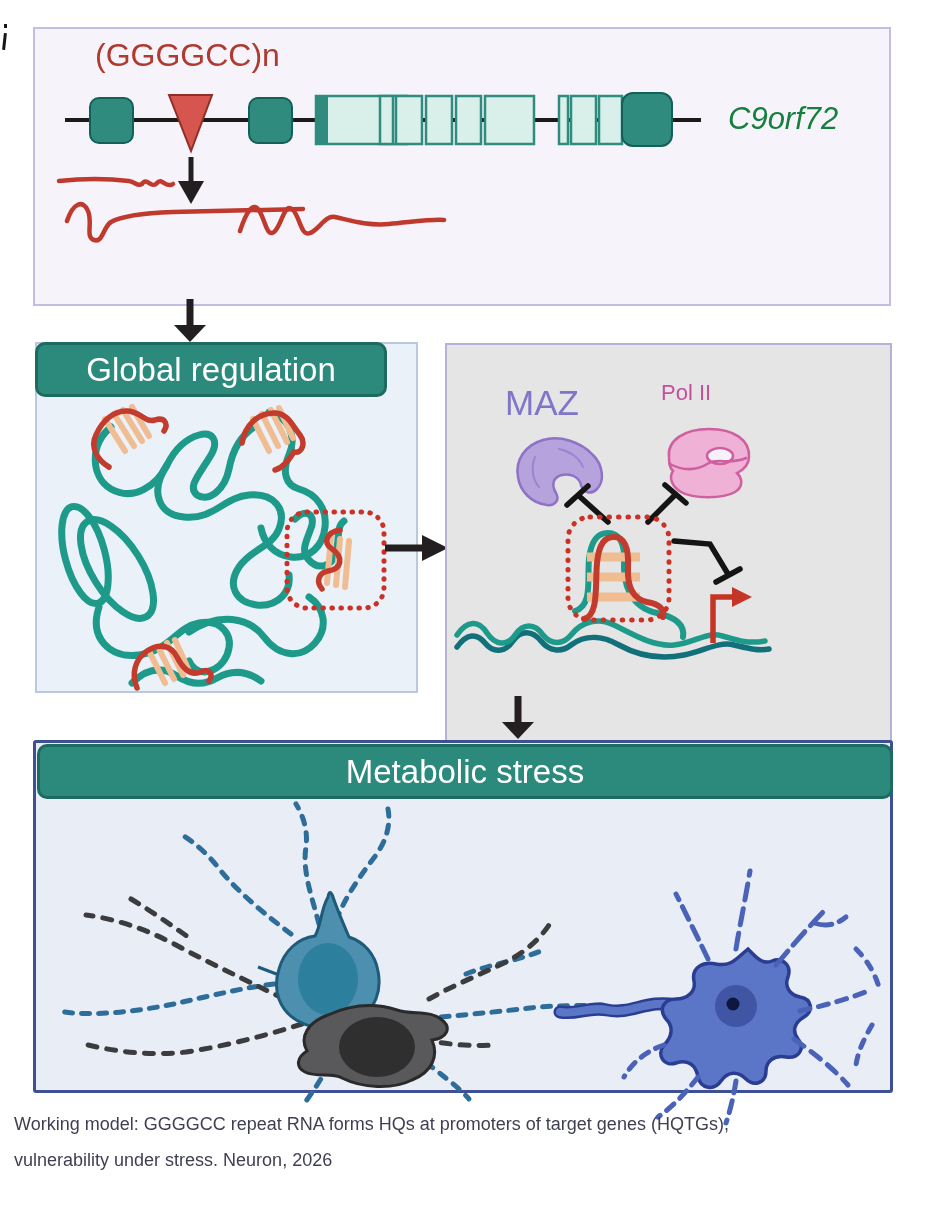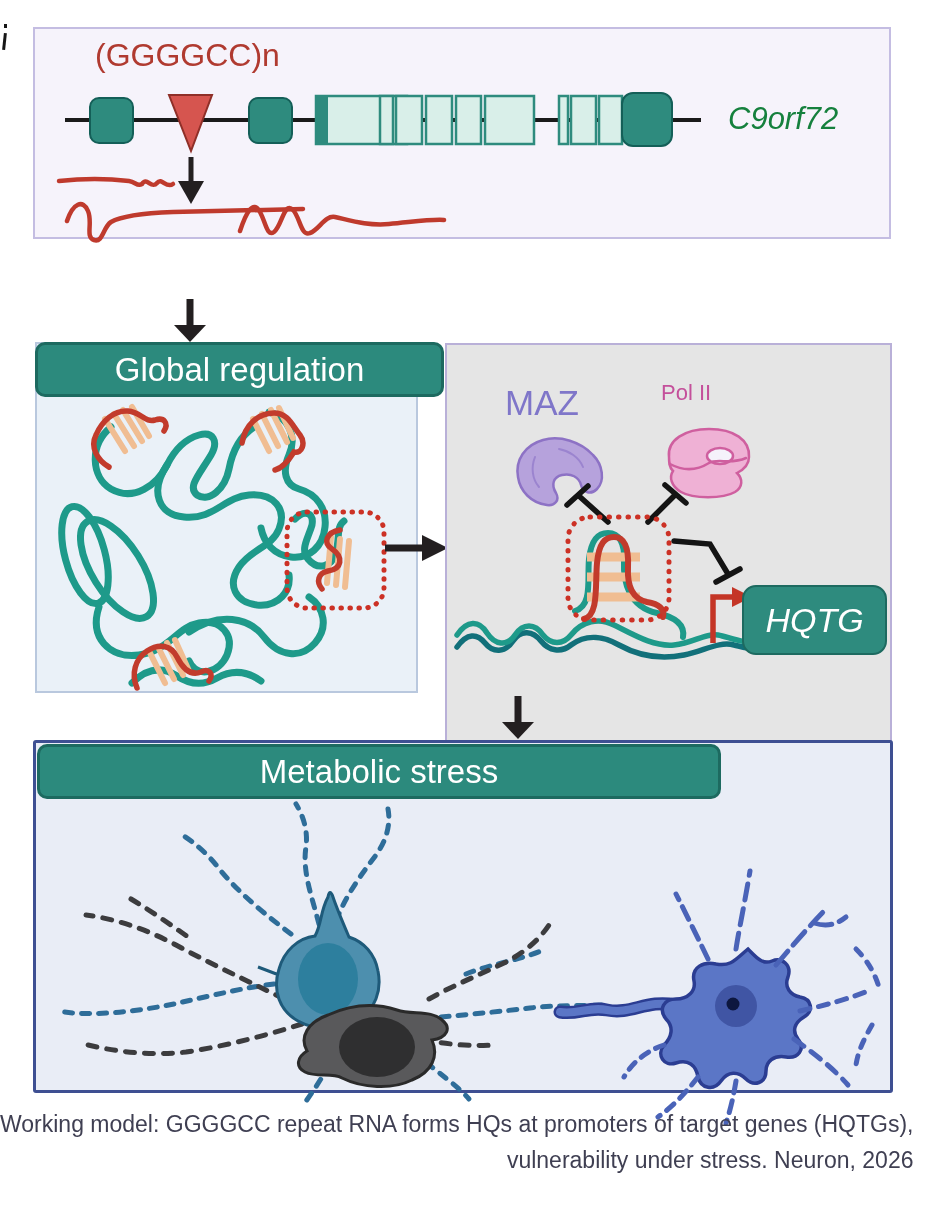--- a/index.html
+++ b/index.html
@@ -1,35 +1,35 @@
 <!DOCTYPE html>
 <html><head>
 <meta charset="utf-8">
 <style>
   html,body{margin:0;padding:0;background:#fff;}
   .page{position:relative;width:936px;height:1215px;background:#ffffff;overflow:hidden;
         font-family:"Liberation Sans",sans-serif;}
   .panel{position:absolute;box-sizing:border-box;}
-  .top-panel{left:33px;top:27px;width:858px;height:212px;background:#f6f3fb;border:2px solid #c4bde2;}
+  .top-panel{left:33px;top:27px;width:858px;height:279px;background:#f6f3fb;border:2px solid #c4bde2;}
   .left-panel{left:35px;top:342px;width:383px;height:351px;background:#eaf1f8;border:2px solid #b9c8de;}
   .right-panel{left:445px;top:343px;width:447px;height:442px;background:#e5e5e5;border:2px solid #b9b0d8;}
   .bottom-panel{left:33px;top:740px;width:860px;height:353px;background:#e9edf6;border:3px solid #3e4f92;border-radius:3px;}
   .teal-header{position:absolute;box-sizing:border-box;background:#2c8a7d;border:3px solid #1d6a60;
     border-radius:10px;color:#fff;font-size:33px;display:flex;align-items:center;justify-content:center;}
-  .lh{left:-2px;top:-2px;width:409px;height:55px;}
-  .bh{left:1px;top:1px;width:684px;height:55px;}
+  .lh{left:-2px;top:-2px;width:352px;height:55px;}
+  .bh{left:1px;top:1px;width:856px;height:55px;}
   .abs{position:absolute;}
   .t-repeat{left:60px;top:8px;font-size:32px;color:#b03a30;}
   .t-gene{left:693px;top:72px;font-size:31px;font-style:italic;color:#15803d;}
   .t-rna{left:64px;top:222px;font-size:32px;color:#b03a30;}
   .t-maz{left:58px;top:38px;font-size:35px;color:#7f76c9;}
   .t-pol2{left:214px;top:35px;font-size:22px;color:#c4509b;}
   .hqtg-box{left:295px;top:240px;width:141px;height:66px;background:#2e8b7e;border:2px solid #1d6a60;
     border-radius:14px;color:#fff;font-size:34px;font-style:italic;display:flex;align-items:center;justify-content:center;}
-  .caption{position:absolute;left:0;top:1106px;color:#3f3f52;font-size:23px;line-height:36px;white-space:nowrap;text-align:right;}
+  .caption{position:absolute;left:14px;top:1106px;color:#3f3f52;font-size:18px;line-height:36px;white-space:nowrap;}
   .edge-mark{position:absolute;left:2px;top:24px;width:5px;height:26px;}
   .edge-mark:before{content:"";position:absolute;left:1px;top:9px;width:3px;height:17px;background:#161616;transform:rotate(6deg);}
   .edge-mark:after{content:"";position:absolute;left:2px;top:0;width:3px;height:4px;background:#161616;}
   svg{position:absolute;overflow:visible;}
 </style>
 </head>
 <body>
 
 <div class="page">
 
@@ -172,23 +172,20 @@
 
       <rect x="121" y="172" width="101" height="103" rx="22" fill="none" stroke="#cc3125" stroke-width="5" stroke-dasharray="0.5 9" stroke-linecap="round"></rect>
 
       <g>
         <path d="M 266 298 L 266 252 L 287 252" fill="none" stroke="#c43526" stroke-width="5.5"></path>
         <polygon points="285,242 305,252 285,262" fill="#c43526"></polygon>
       </g>
     </svg>
     <div class="abs t-maz">MAZ</div>
     <div class="abs t-pol2">Pol II</div>
-    <div class="abs hqtg-box">
-      <span>HQTG</span>
-    </div>
   </section>
 
   <svg class="abs" style="left:498px;top:695px;" width="42" height="45" viewBox="0 0 42 45">
     <line x1="20" y1="1" x2="20" y2="29" stroke="#231f20" stroke-width="7"></line>
     <polygon points="4,27 36,27 20,44" fill="#231f20"></polygon>
   </svg>
 
   <section class="panel bottom-panel">
     <div class="teal-header bh">Metabolic stress</div>
     <svg style="left:0;top:56px;" width="854" height="294" viewBox="0 0 854 294">

